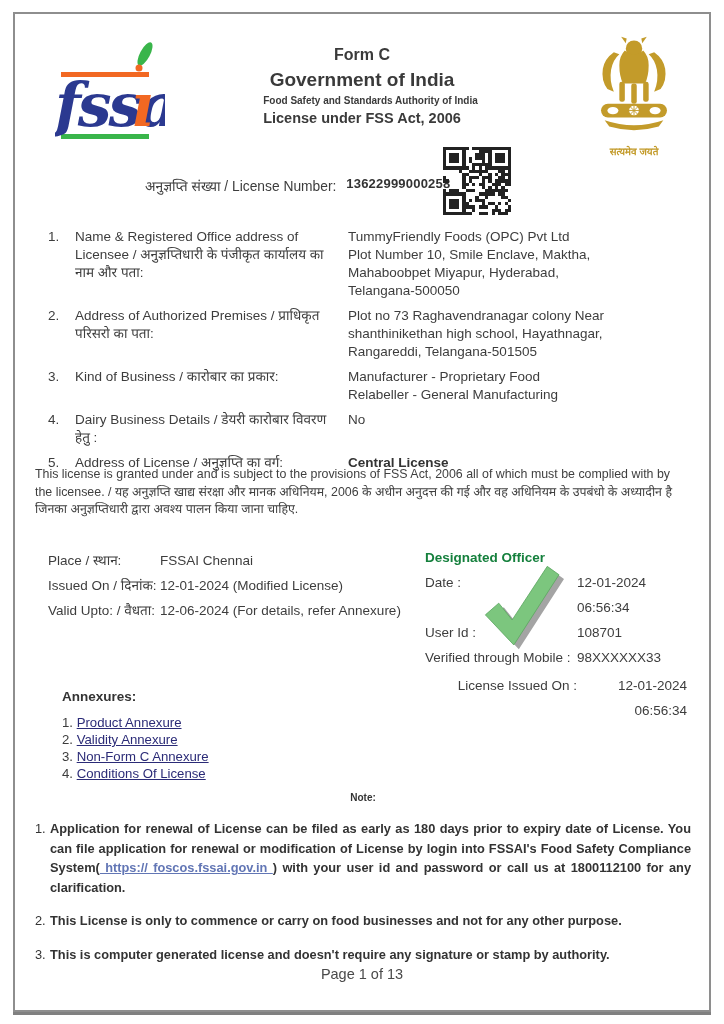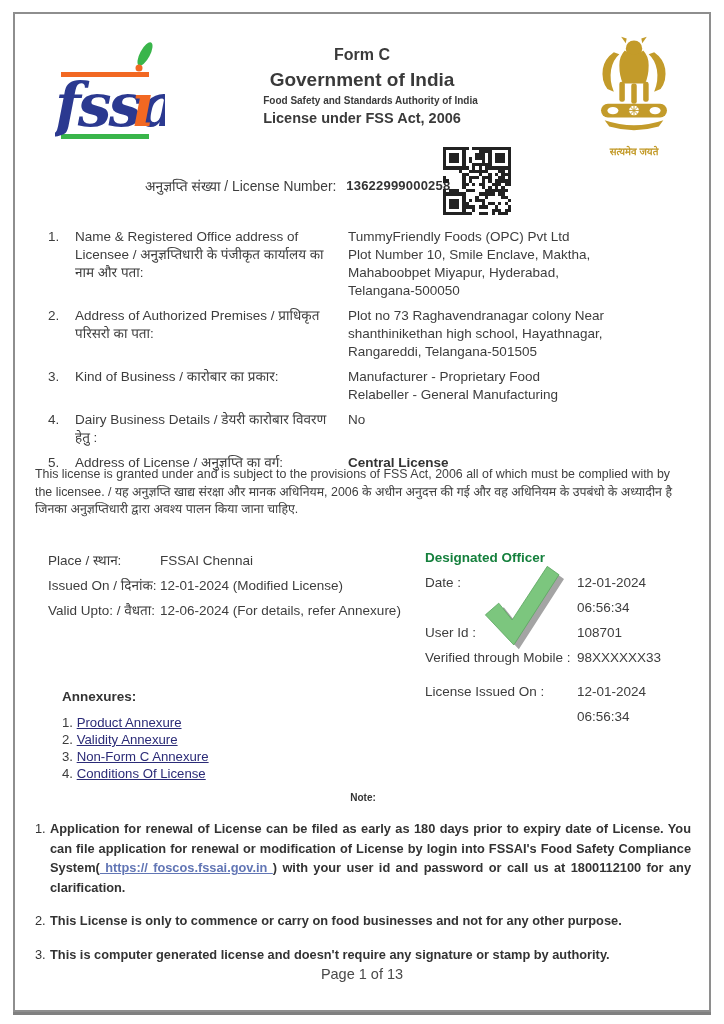--- a/index.html
+++ b/index.html
@@ -11,42 +11,42 @@
   
   .titles{position:absolute;left:0;right:0;top:44px;text-align:center;color:#3a3a3a;line-height:1.42;}
   .t1{font-size:16px;font-weight:bold;}
   .t2{font-size:19px;font-weight:bold;}
   .t3{font-size:10px;font-weight:bold;margin-left:17px;}
   .t4{font-size:14.5px;font-weight:bold;}
   .logo-box{left:55px;top:38px;width:110px;height:114px;}
   .emblem-box{left:588px;top:34px;width:92px;height:132px;text-align:center;}
   .emblem-cap{font-size:10px;color:#C39B2A;font-weight:bold;margin-top:-4px;}
   
-  .lic-row{left:145px;top:176px;display:flex;align-items:center;gap:10px;}
+  .lic-row{left:145px;top:176px;display:flex;gap:10px;}
   .lic-label{font-size:13.8px;color:#3d3d3d;}
   .lic-value{font-size:13px;font-weight:bold;color:#333;letter-spacing:.2px;}
   .qr{left:443px;top:147px;width:68px;height:68px;}
   
   .details{left:48px;top:228px;width:634px;}
   .drow{display:grid;grid-template-columns:27px 273px 1fr;column-gap:0;margin-bottom:7px;
         font-size:13.5px;line-height:18px;}
   .dnum{color:#3d3d3d;}
   .dlabel{padding-right:18px;color:#3d3d3d;}
   .dval{white-space:pre-line;color:#3d3d3d;}
   .v-bold{font-weight:bold;color:#333;}
   
   .provision{left:35px;top:466px;width:654px;font-size:12.4px;line-height:17.5px;color:#3f3f3f;}
   
   .issue-left{left:48px;top:548px;width:370px;font-size:13.5px;}
   .irow{display:grid;grid-template-columns:112px 1fr;line-height:25px;}
   .officer{left:425px;top:546px;width:262px;font-size:13.5px;}
   .o-head{font-weight:bold;color:#15803d;line-height:24px;position:relative;z-index:2;}
   .orow{display:grid;grid-template-columns:152px 1fr;line-height:25px;position:relative;z-index:2;}
   .orow .olabel{white-space:nowrap;}
-  .orow.gap{margin-top:9px;}
+  .orow.gap{margin-top:3px;text-align:right;}
   .check{left:472px;top:556px;width:92px;height:96px;z-index:1;}
   
   .annex{left:62px;top:688px;font-size:13.2px;line-height:17px;}
   .annex-head{font-weight:bold;color:#333;font-size:13.5px;margin-bottom:9px;}
   .annex-item{color:#3d3d3d;}
   .annex-item a{color:#2b2b77;text-decoration:underline;cursor:pointer;}
   
   .notes{left:35px;top:792px;width:656px;color:#333;}
   .note-head{font-weight:bold;font-size:10px;margin-bottom:16px;text-align:center;}
   .note{display:flex;margin-bottom:14px;font-size:12.8px;line-height:19.5px;}

